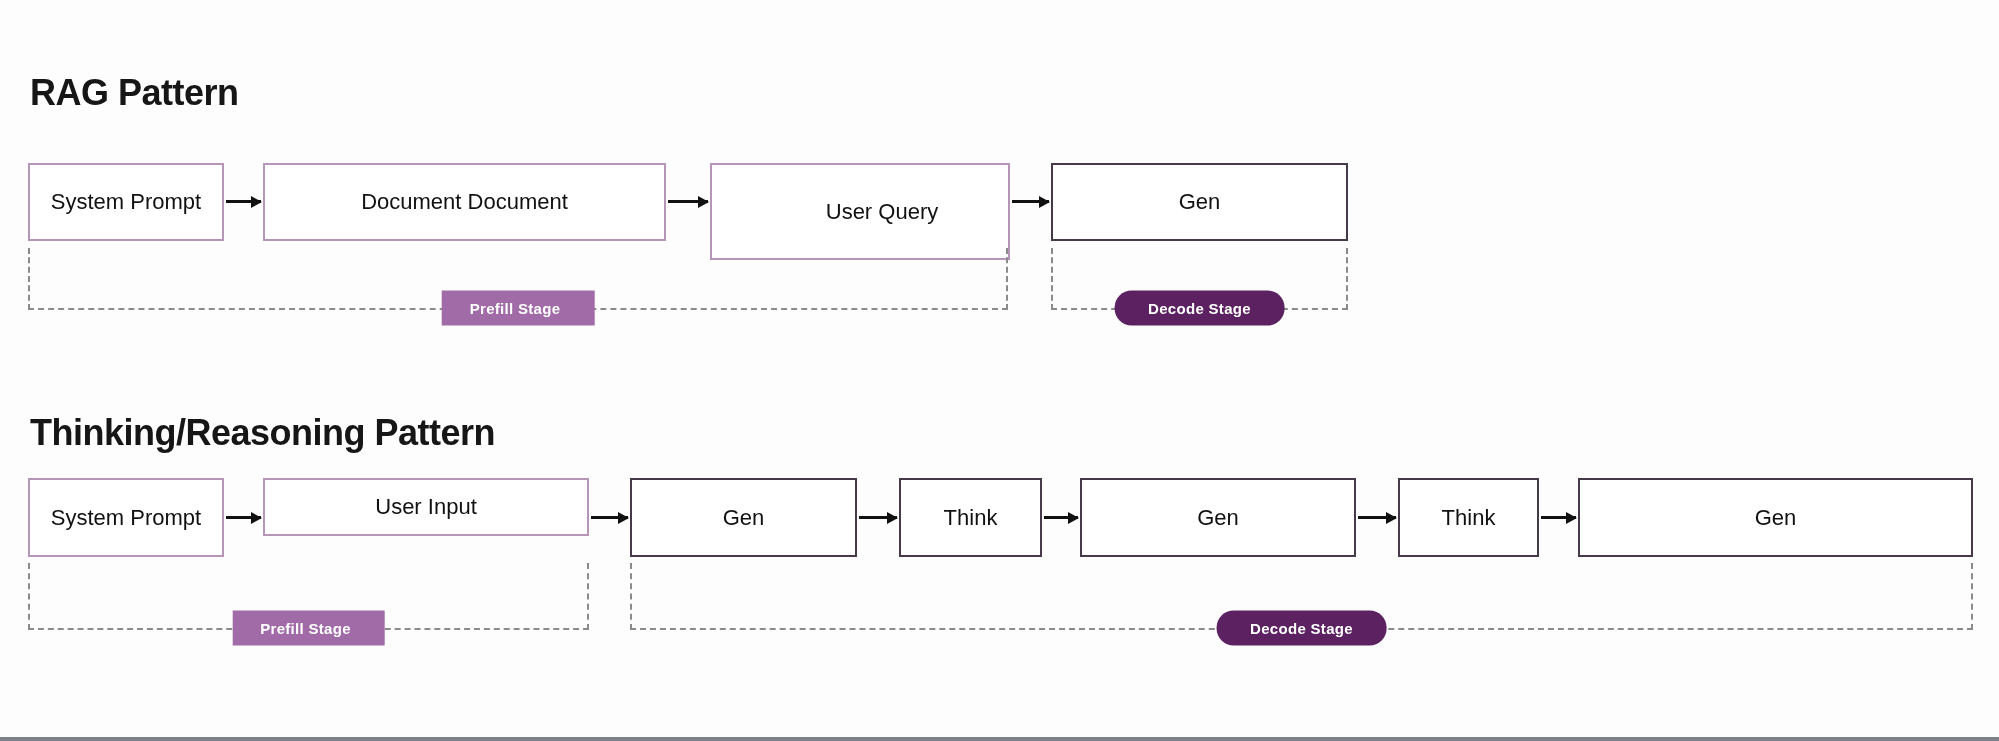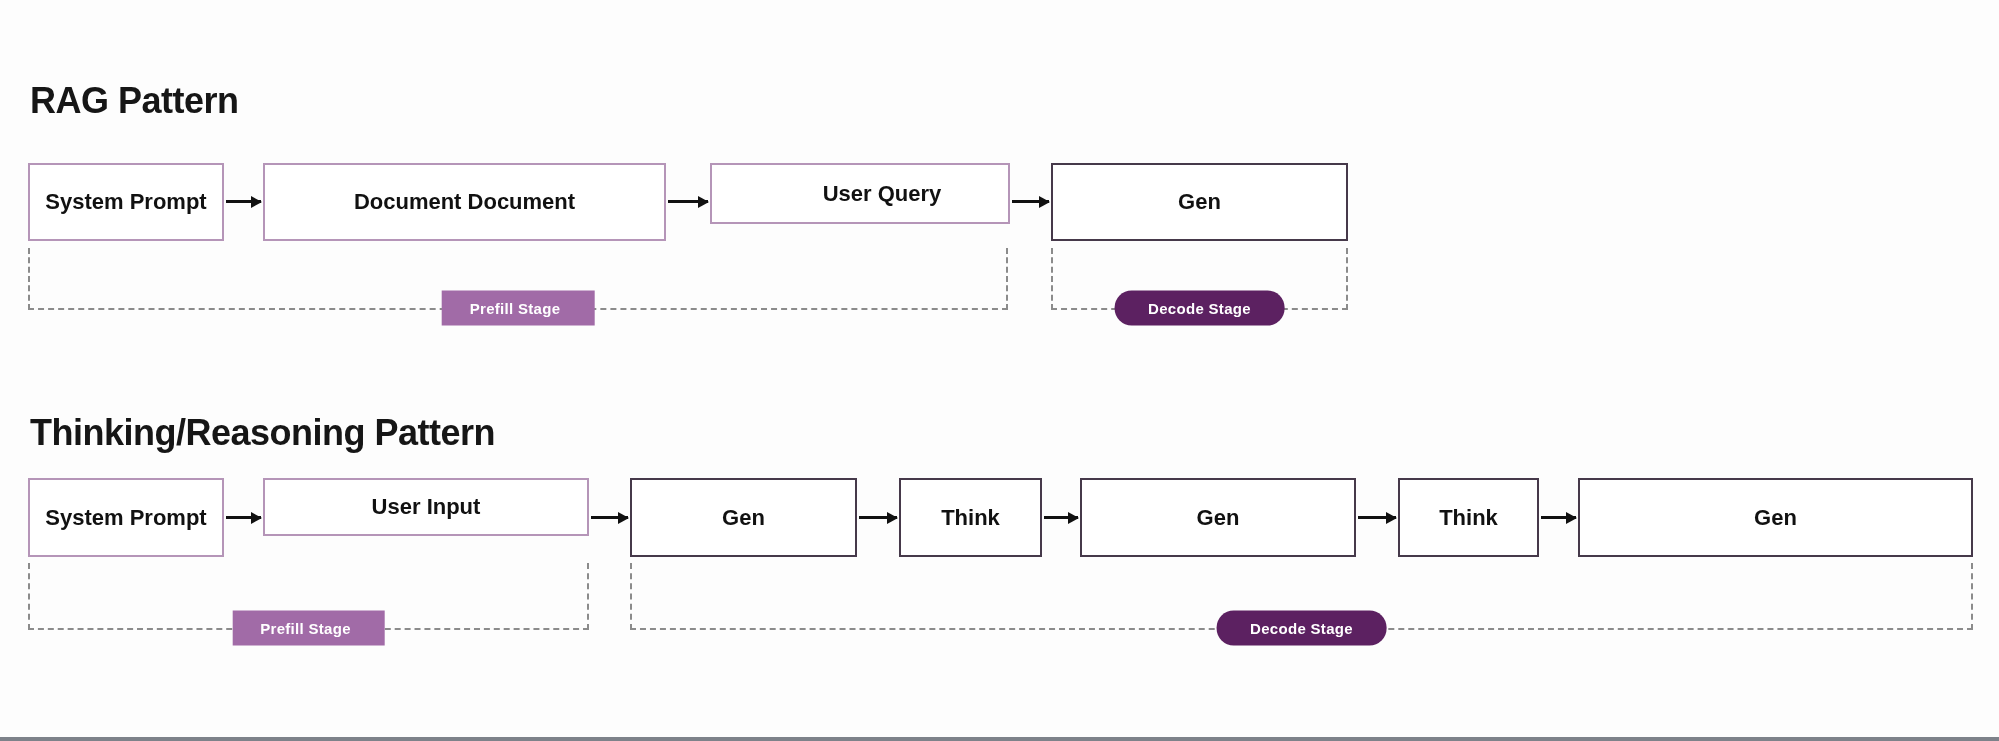--- a/index.html
+++ b/index.html
@@ -23,21 +23,21 @@
     color: #161616;
     white-space: nowrap;
   }
   .node {
     position: absolute;
     display: flex;
     align-items: center;
     justify-content: center;
     background: #ffffff;
     font-size: 22px;
-    font-weight: 700;
+    font-weight: 400;
     color: #111111;
     box-sizing: border-box;
     white-space: nowrap;
   }
   .node.light { border: 2px solid #b595b8; }
   .node.dark  { border: 2px solid #46394a; }
   .arrow {
     position: absolute;
     height: 3px;
     background: #111111;
@@ -82,33 +82,33 @@
     width: 100%;
     height: 4px;
     background: #7d828a;
   }
 </style>
 </head>
 <body>
 
 <div class="canvas">
 
-  <div class="section-title" style="left:30px; top:80px;">RAG Pattern</div>
+  <div class="section-title" style="left:30px; top:72px;">RAG Pattern</div>
 
   <div class="node light" style="left:28px; top:163px; width:196px; height:78px;">
     <span>System Prompt</span>
   </div>
   <div class="arrow" style="left:226px; top:200px; width:35px;"></div>
 
   <div class="node light" style="left:263px; top:163px; width:403px; height:78px;">
     <span>Document Document</span>
   </div>
   <div class="arrow" style="left:668px; top:200px; width:40px;"></div>
 
-  <div class="node light" style="left:710px; top:163px; width:300px; height:61px;padding-left:44px;">
+  <div class="node light" style="left:710px; top:163px; width:300px; height:97px;padding-left:44px;">
     <span>User Query</span>
   </div>
   <div class="arrow" style="left:1012px; top:200px; width:37px;"></div>
 
   <div class="node dark" style="left:1051px; top:163px; width:297px; height:78px;">
     <span>Gen</span>
   </div>
 
   <div class="bracket" style="left:28px; top:248px; width:980px; height:62px;">
     <div class="stage-badge prefill">Prefill Stage</div>

